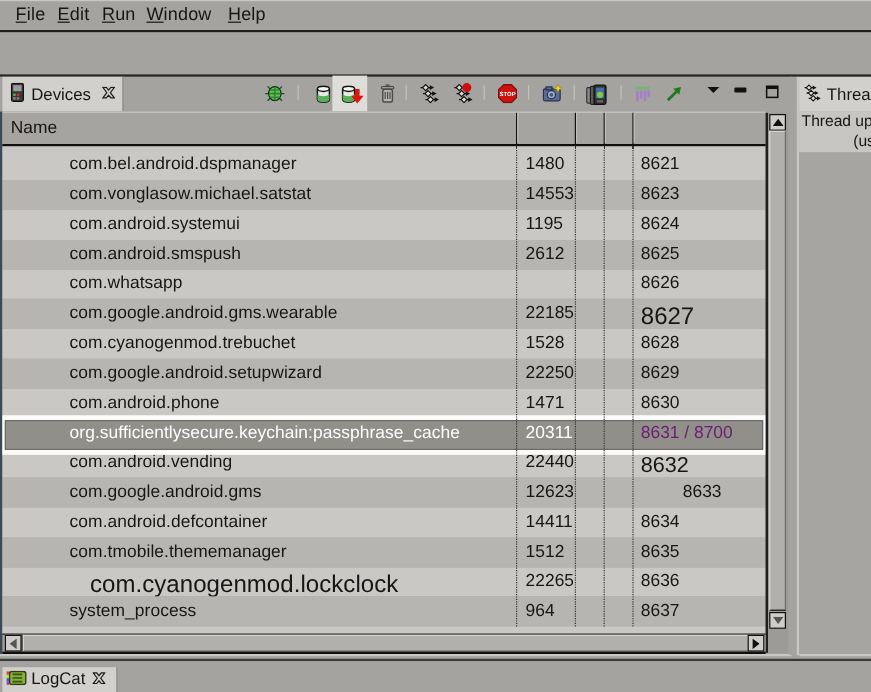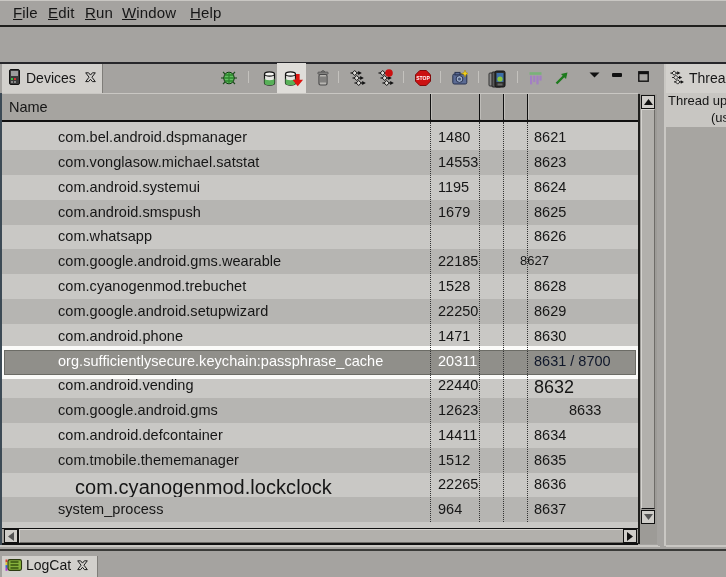--- a/index.html
+++ b/index.html
@@ -183,30 +183,30 @@
     <div class="abs" style="left:2px;top:150.2px;width:636px;height:24.80000000000001px;background:#b6b5b2;"></div>
     <div class="abs txt" style="left:58px;top:154px;font-size:14.5px;letter-spacing:0.05px;">com.vonglasow.michael.satstat</div>
     <div class="abs txt" style="left:438px;top:154px;font-size:14.5px;">14553</div>
     <div class="abs txt" style="left:534px;top:154px;font-size:14.5px;">8623</div>
     <div class="abs" style="left:2px;top:174.99999999999997px;width:636px;height:24.80000000000001px;background:#c9c8c5;"></div>
     <div class="abs txt" style="left:58px;top:178.79999999999998px;font-size:14.5px;letter-spacing:0.05px;">com.android.systemui</div>
     <div class="abs txt" style="left:438px;top:178.79999999999998px;font-size:14.5px;">1195</div>
     <div class="abs txt" style="left:534px;top:178.79999999999998px;font-size:14.5px;">8624</div>
     <div class="abs" style="left:2px;top:199.79999999999998px;width:636px;height:24.80000000000001px;background:#b6b5b2;"></div>
     <div class="abs txt" style="left:58px;top:203.6px;font-size:14.5px;letter-spacing:0.05px;">com.android.smspush</div>
-    <div class="abs txt" style="left:438px;top:203.6px;font-size:14.5px;">1679</div>
+    <div class="abs txt" style="left:438px;top:203.6px;font-size:14.5px;">2612</div>
     <div class="abs txt" style="left:534px;top:203.6px;font-size:14.5px;">8625</div>
     <div class="abs" style="left:2px;top:224.59999999999997px;width:636px;height:24.80000000000001px;background:#c9c8c5;"></div>
     <div class="abs txt" style="left:58px;top:228.39999999999998px;font-size:14.5px;letter-spacing:0.05px;">com.whatsapp</div>
     <div class="abs txt" style="left:438px;top:228.39999999999998px;font-size:14.5px;margin-top:24px;">6716</div>
     <div class="abs txt" style="left:534px;top:228.39999999999998px;font-size:14.5px;">8626</div>
     <div class="abs" style="left:2px;top:249.39999999999998px;width:636px;height:24.80000000000001px;background:#b6b5b2;"></div>
     <div class="abs txt" style="left:58px;top:253.2px;font-size:14.5px;letter-spacing:0.05px;">com.google.android.gms.wearable</div>
     <div class="abs txt" style="left:438px;top:253.2px;font-size:14.5px;">22185</div>
-    <div class="abs txt" style="left:520px;top:253.2px;font-size:13px;">8627</div>
+    <div class="abs txt" style="left:534px;top:253.2px;font-size:20px;">8627</div>
     <div class="abs" style="left:2px;top:274.2px;width:636px;height:24.80000000000001px;background:#c9c8c5;"></div>
     <div class="abs txt" style="left:58px;top:278px;font-size:14.5px;letter-spacing:0.05px;">com.cyanogenmod.trebuchet</div>
     <div class="abs txt" style="left:438px;top:278px;font-size:14.5px;">1528</div>
     <div class="abs txt" style="left:534px;top:278px;font-size:14.5px;">8628</div>
     <div class="abs" style="left:2px;top:298.99999999999994px;width:636px;height:24.80000000000001px;background:#b6b5b2;"></div>
     <div class="abs txt" style="left:58px;top:302.79999999999995px;font-size:14.5px;letter-spacing:0.05px;">com.google.android.setupwizard</div>
     <div class="abs txt" style="left:438px;top:302.79999999999995px;font-size:14.5px;">22250</div>
     <div class="abs txt" style="left:534px;top:302.79999999999995px;font-size:14.5px;">8629</div>
     <div class="abs" style="left:2px;top:323.8px;width:636px;height:24.80000000000001px;background:#c9c8c5;"></div>
     <div class="abs txt" style="left:58px;top:327.6px;font-size:14.5px;letter-spacing:0.05px;">com.android.phone</div>
@@ -244,21 +244,21 @@
 <div class="abs" style="left:1.5px;top:346px;width:637px;height:33px;background:#fbfbf9;"></div>
 <div class="abs" style="left:4px;top:350px;width:632px;height:24.5px;background:#908f8a;border:1px solid #6c6c66;box-sizing:border-box;"></div>
 
 <div class="abs" style="left:430px;top:122px;width:1px;height:400px;border-left:1px dotted #333;"></div>
 <div class="abs" style="left:479px;top:122px;width:1px;height:400px;border-left:1px dotted #333;"></div>
 <div class="abs" style="left:503px;top:122px;width:1px;height:400px;border-left:1px dotted #333;"></div>
 <div class="abs" style="left:527px;top:122px;width:1px;height:400px;border-left:1px dotted #333;"></div>
 
 <div class="abs txt" style="left:58px;top:352.5px;font-size:14.5px;letter-spacing:0.05px;color:#fff;">org.sufficientlysecure.keychain:passphrase_cache</div>
 <div class="abs txt" style="left:438px;top:352.5px;font-size:14.5px;color:#fff;">20311</div>
-<div class="abs txt" style="left:534px;top:352.5px;font-size:14.5px;color:#0f172a;">8631 / 8700</div>
+<div class="abs txt" style="left:534px;top:352.5px;font-size:14.5px;color:#701a75;">8631 / 8700</div>
 
 <div class="abs" style="left:638px;top:94px;width:2px;height:450px;background:#1f1f1d;"></div>
 
 <div class="abs" style="left:640px;top:94px;width:17px;height:450px;background:#9d9b97;"></div>
 <div class="abs" style="left:641px;top:95px;width:14px;height:14px;background:#cfcdc9;border:1px solid #111;box-sizing:border-box;"></div>
 <svg class="abs" style="left:644px;top:99px;" width="9" height="6" viewBox="0 0 9 6">
     <path d="M4.5,0 L9,6 L0,6 z" fill="#111"></path>
   </svg>
 
 <div class="abs" style="left:641px;top:109px;width:14px;height:400px;background:#b2b0ac;border-top:1px solid #d6d4d0;border-left:1px solid #d6d4d0;border-right:1px solid #6e6c68;border-bottom:1px solid #111;box-sizing:border-box;"></div>

